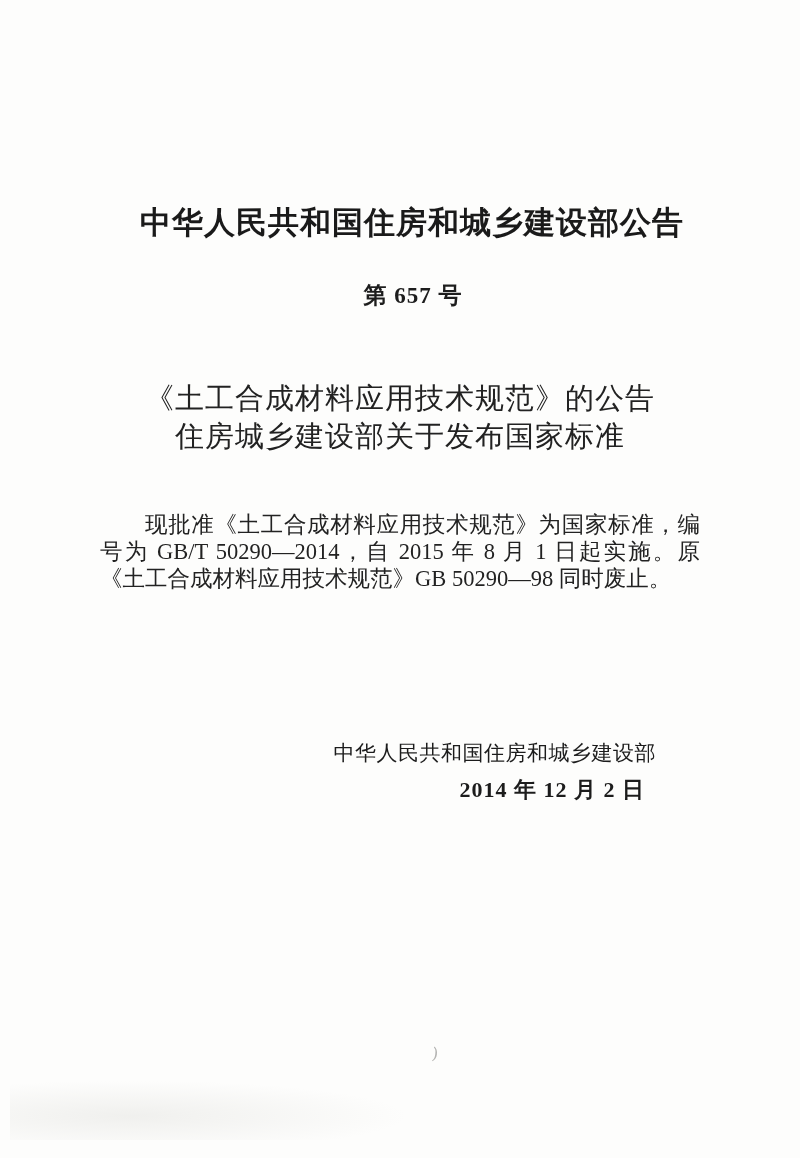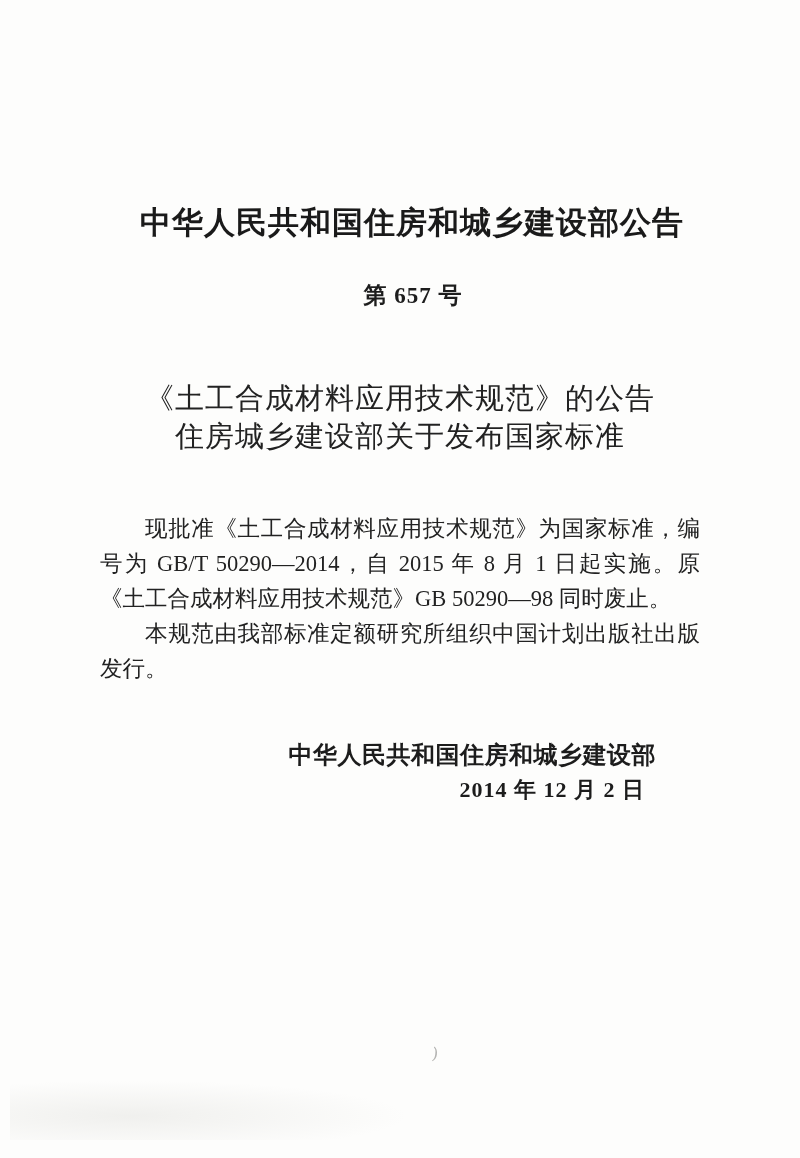--- a/index.html
+++ b/index.html
@@ -55,37 +55,37 @@
     letter-spacing: 1px;
     color: #222222;
   }
   
   .doc-body {
     position: absolute;
     top: 511px;
     left: 100px;
     width: 600px;
     font-size: 22.5px;
-    line-height: 35px;
+    line-height: 27px;
     text-align: justify;
     text-justify: inter-ideograph;
     color: #222222;
   }
   .doc-body p {
     margin: 0;
     text-indent: 2em;
   }
   
   .doc-signature {
     position: absolute;
     top: 739px;
     right: 144px;
     font-family: "Liberation Sans", "DejaVu Sans", sans-serif;
-    font-weight: 700;
-    font-size: 24px;
+    font-weight: 400;
+    font-size: 21px;
     letter-spacing: 0.5px;
     color: #1c1c1c;
     text-align: right;
   }
   .doc-date {
     position: absolute;
     top: 775px;
     right: 155px;
     font-weight: 700;
     font-size: 22px;
@@ -123,21 +123,20 @@
 
   <div class="doc-number">第 657 号</div>
 
   <div class="doc-subtitle">
     <div>《土工合成材料应用技术规范》的公告</div>
     <div>住房城乡建设部关于发布国家标准</div>
   </div>
 
   <div class="doc-body">
     <p>现批准《土工合成材料应用技术规范》为国家标准，编号为 GB/T 50290—2014，自 2015 年 8 月 1 日起实施。原《土工合成材料应用技术规范》GB 50290—98 同时废止。</p>
-    <p>本规范由我部标准定额研究所组织中国计划出版社出版发行。</p>
   </div>
 
   <div class="doc-signature">中华人民共和国住房和城乡建设部</div>
 
   <div class="doc-date">2014 年 12 月 2 日</div>
 
   <div class="scan-artifact">)</div>
 
   <div class="scan-smudge"></div>
 

